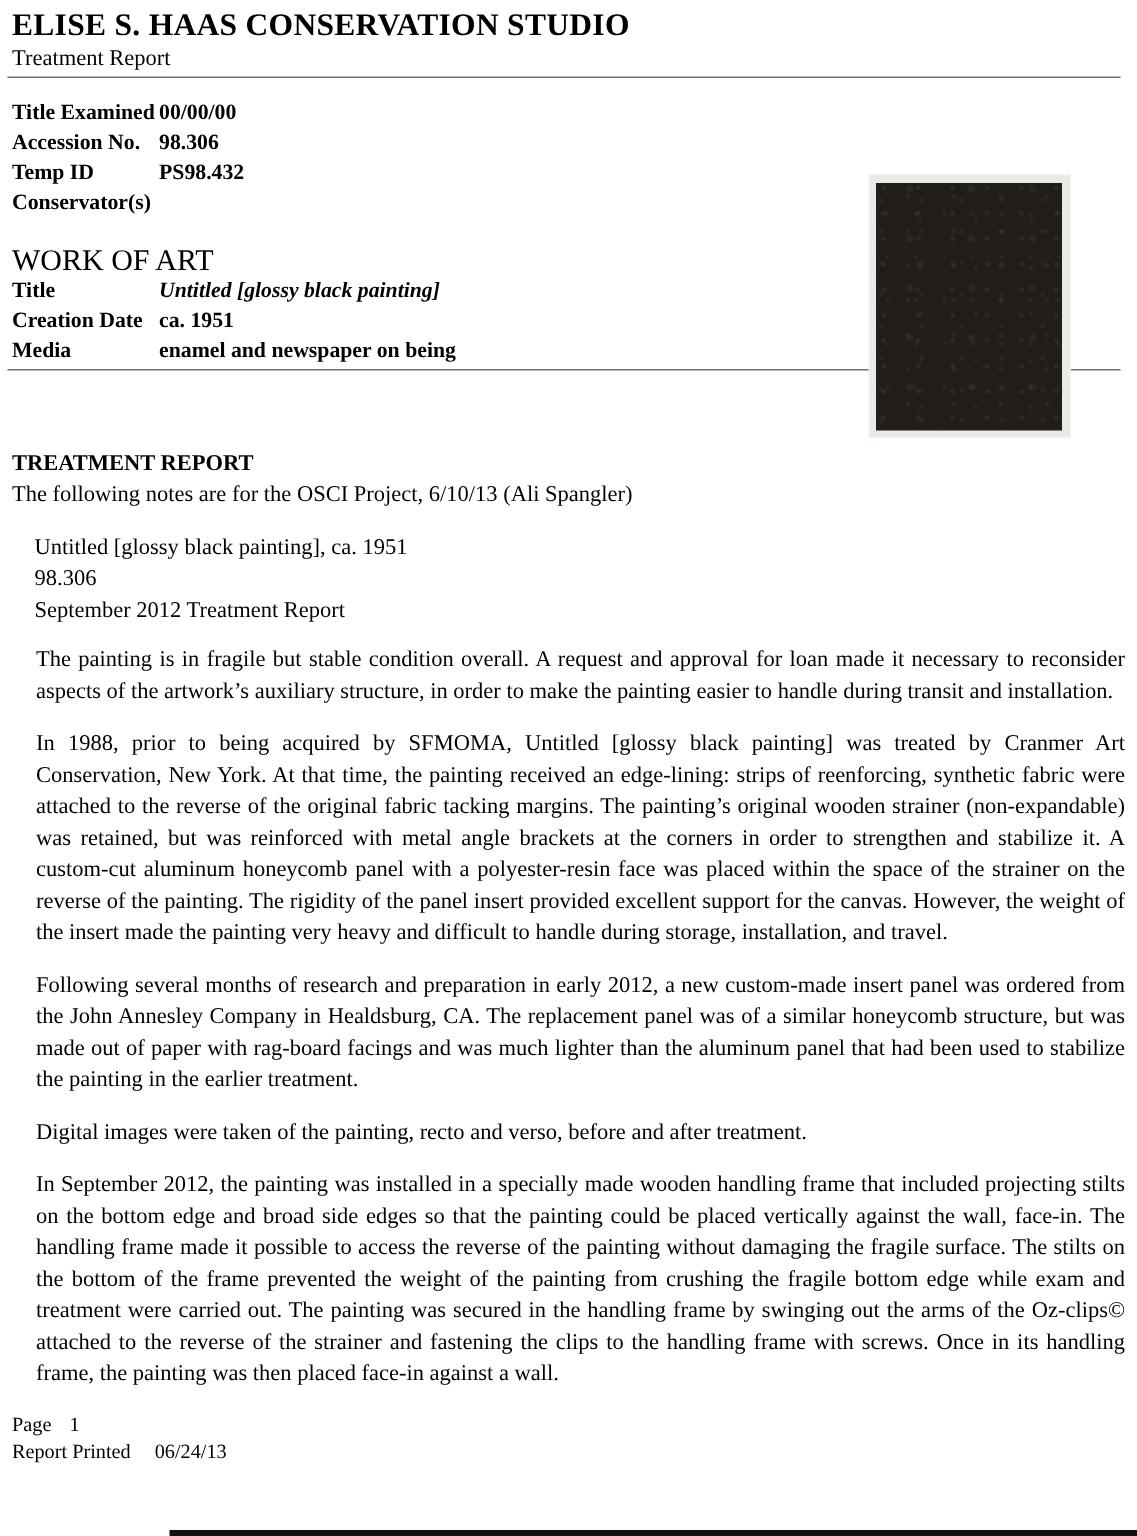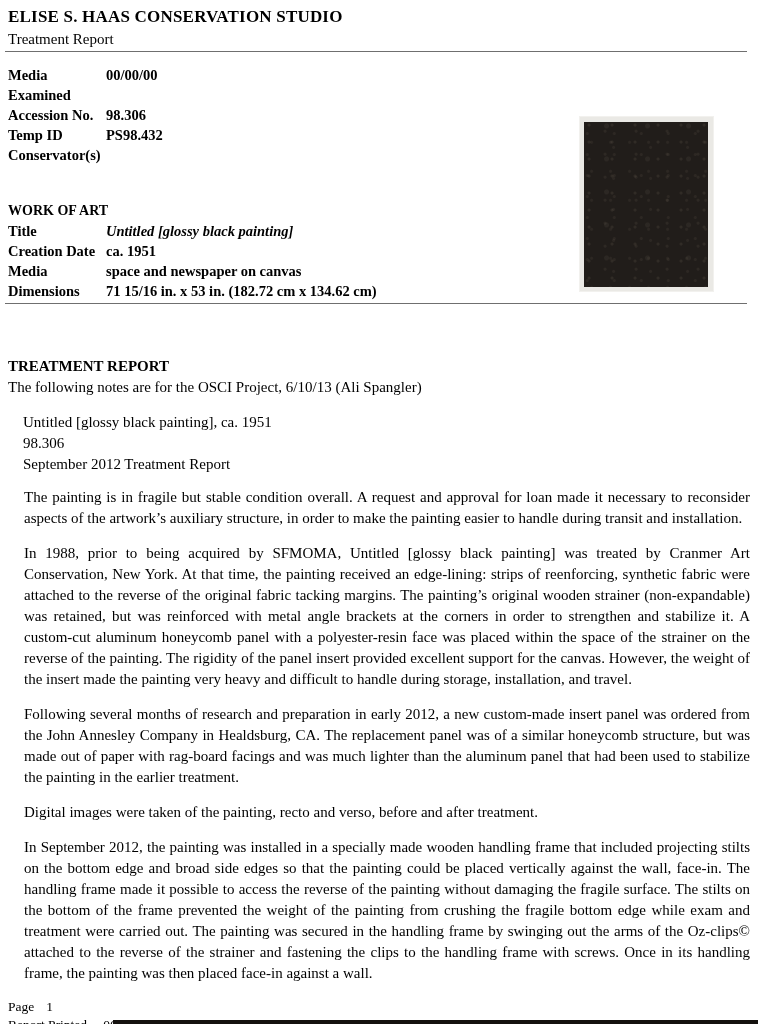--- a/index.html
+++ b/index.html
@@ -9,32 +9,32 @@
     width: 758px;
     height: 1024px;
     background: #ffffff;
     font-family: "Liberation Serif", "DejaVu Serif", serif;
     color: #000000;
     overflow: hidden;
   }
   .inner { padding: 6px 8px 0 8px; }
 
   
-  .studio-title { font-size: 17px; font-weight: 700; line-height: 21px; letter-spacing: 0.2px; }
+  .studio-title { font-size: 21px; font-weight: 700; line-height: 21px; letter-spacing: 0.2px; }
   .report-subtitle { font-size: 15px; line-height: 20px; margin-top: 2px; }
   .rule { border: none; border-top: 1px solid #6f6f6f; margin: 2px 0 0 -3px; width: 742px; height: 0; }
 
   
   .meta-block { margin-top: 13px; }
   .lv-row { display: flex; line-height: 20px; font-size: 14.5px; }
   .lv-label { width: 98px; flex: none; font-weight: 700; }
   .lv-value { flex: 1; font-weight: bold; }
   .italic { font-style: italic; }
 
-  .section-heading { font-weight: 700; font-size: 14px; line-height: 20px; margin-top: 36px; }
+  .section-heading { font-weight: 400; font-size: 20px; line-height: 20px; margin-top: 19px; }
   .art-rule { margin-top: 2px; }
 
   
   .art-photo {
     position: absolute;
     left: 580px; top: 117px;
     width: 133px; height: 174px;
     background: #eae9e5;
     box-shadow: 0 0 0 1px #f2f1ee;
   }
@@ -80,21 +80,21 @@
   <div class="inner">
 
     <div>
       <div class="studio-title">ELISE S. HAAS CONSERVATION STUDIO</div>
       <div class="report-subtitle">Treatment Report</div>
       <hr class="rule">
     </div>
 
     <div class="meta-block">
       <div class="lv-row">
-        <span class="lv-label">Media Examined</span>
+        <span class="lv-label">Title Examined</span>
         <span class="lv-value">00/00/00</span>
       </div>
       <div class="lv-row">
         <span class="lv-label">Accession No.</span>
         <span class="lv-value">98.306</span>
       </div>
       <div class="lv-row">
         <span class="lv-label">Temp ID</span>
         <span class="lv-value">PS98.432</span>
       </div>
@@ -109,25 +109,21 @@
       <div class="lv-row">
         <span class="lv-label">Title</span>
         <span class="lv-value italic">Untitled [glossy black painting]</span>
       </div>
       <div class="lv-row">
         <span class="lv-label">Creation Date</span>
         <span class="lv-value">ca. 1951</span>
       </div>
       <div class="lv-row">
         <span class="lv-label">Media</span>
-        <span class="lv-value">space and newspaper on canvas</span>
-      </div>
-      <div class="lv-row">
-        <span class="lv-label">Dimensions</span>
-        <span class="lv-value">71 15/16 in. x 53 in. (182.72 cm x 134.62 cm)</span>
+        <span class="lv-value">enamel and newspaper on being</span>
       </div>
       <hr class="rule art-rule">
     </div>
 
     <div class="treatment">
       <div class="treatment-heading">TREATMENT REPORT</div>
       <p class="t-intro">The following notes are for the OSCI Project, 6/10/13 (Ali Spangler)</p>
       <div class="subject-block">
         <div class="subject-line">Untitled [glossy black painting], ca. 1951</div>
         <div class="subject-line">98.306</div>

